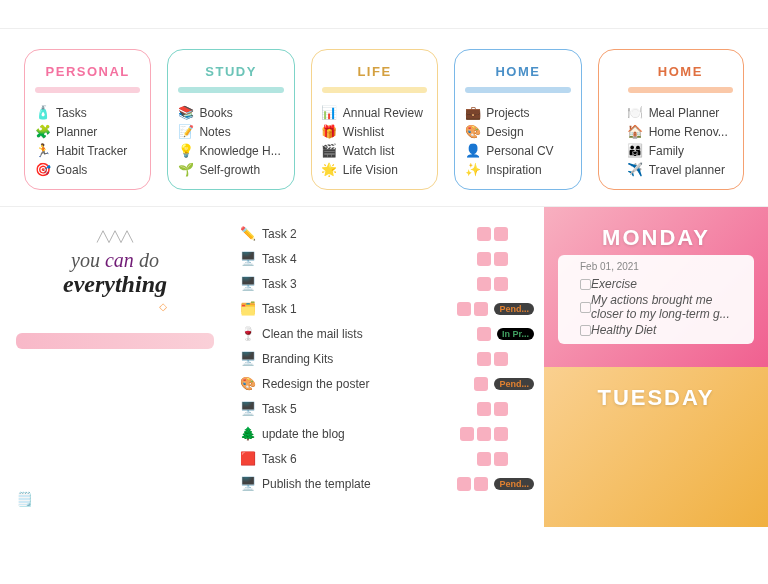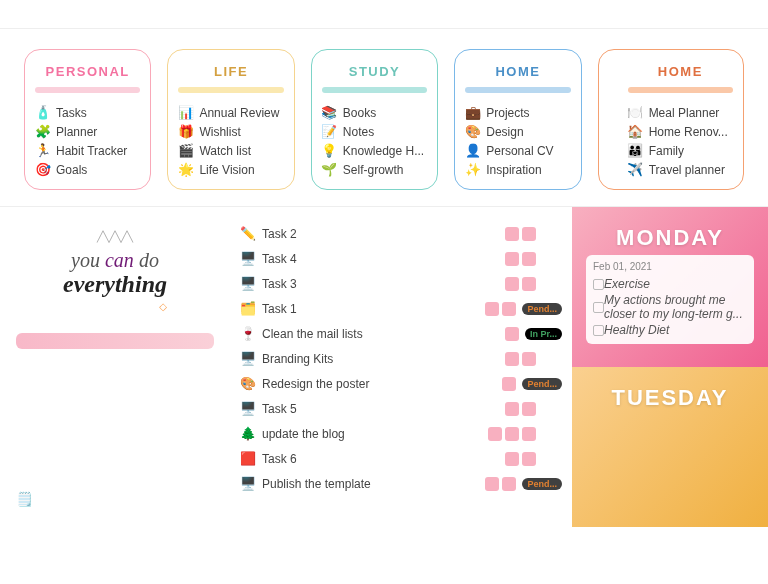--- a/index.html
+++ b/index.html
@@ -193,21 +193,21 @@
       padding: 1px 5px;
       border-radius: 10px;
       font-weight: 600;
       white-space: nowrap;
     }
 
     .status-inprogress { background: #000000; color: #40a060; }
     .status-pending { background: #404040; color: #e08030; }
 
     .right-panel {
-      width: 196px;
+      width: 224px;
       display: flex;
       flex-direction: column;
       gap: 0;
     }
 
     .day-card {
       flex: 1;
       display: flex;
       flex-direction: column;
       padding: 10px 14px;
@@ -229,21 +229,21 @@
       color: #fff;
       letter-spacing: 2px;
       text-align: center;
       text-shadow: 0 1px 3px rgba(0,0,0,0.15);
       padding: 8px 0 4px;
     }
 
     .day-details {
       background: rgba(255,255,255,0.92);
       border-radius: 6px;
-      padding: 6px 7px;
+      padding: 6px 22px;
       font-size: 10px;
       color: #444;
     }
 
     .day-date {
       font-size: 10px;
       color: #888;
       margin-bottom: 4px;
     }
 
@@ -287,58 +287,58 @@
         </div>
         <div class="card-item">
           <span class="item-icon">🏃</span>
           <span>Habit Tracker</span>
         </div>
         <div class="card-item">
           <span class="item-icon">🎯</span>
           <span>Goals</span>
         </div>
       </div>
+      <div class="category-card card-study">
+        <div class="card-title">STUDY</div>
+        <div class="card-divider"></div>
+        <div class="card-item">
+          <span class="item-icon">📚</span>
+          <span>Books</span>
+        </div>
+        <div class="card-item">
+          <span class="item-icon">📝</span>
+          <span>Notes</span>
+        </div>
+        <div class="card-item">
+          <span class="item-icon">💡</span>
+          <span>Knowledge H...</span>
+        </div>
+        <div class="card-item">
+          <span class="item-icon">🌱</span>
+          <span>Self-growth</span>
+        </div>
+      </div>
       <div class="category-card card-life">
         <div class="card-title">LIFE</div>
         <div class="card-divider"></div>
         <div class="card-item">
           <span class="item-icon">📊</span>
           <span>Annual Review</span>
         </div>
         <div class="card-item">
           <span class="item-icon">🎁</span>
           <span>Wishlist</span>
         </div>
         <div class="card-item">
           <span class="item-icon">🎬</span>
           <span>Watch list</span>
         </div>
         <div class="card-item">
           <span class="item-icon">🌟</span>
           <span>Life Vision</span>
-        </div>
-      </div>
-      <div class="category-card card-study">
-        <div class="card-title">STUDY</div>
-        <div class="card-divider"></div>
-        <div class="card-item">
-          <span class="item-icon">📚</span>
-          <span>Books</span>
-        </div>
-        <div class="card-item">
-          <span class="item-icon">📝</span>
-          <span>Notes</span>
-        </div>
-        <div class="card-item">
-          <span class="item-icon">💡</span>
-          <span>Knowledge H...</span>
-        </div>
-        <div class="card-item">
-          <span class="item-icon">🌱</span>
-          <span>Self-growth</span>
         </div>
       </div>
       <div class="category-card card-work">
         <div class="card-title">HOME</div>
         <div class="card-divider"></div>
         <div class="card-item">
           <span class="item-icon">💼</span>
           <span>Projects</span>
         </div>
         <div class="card-item">

